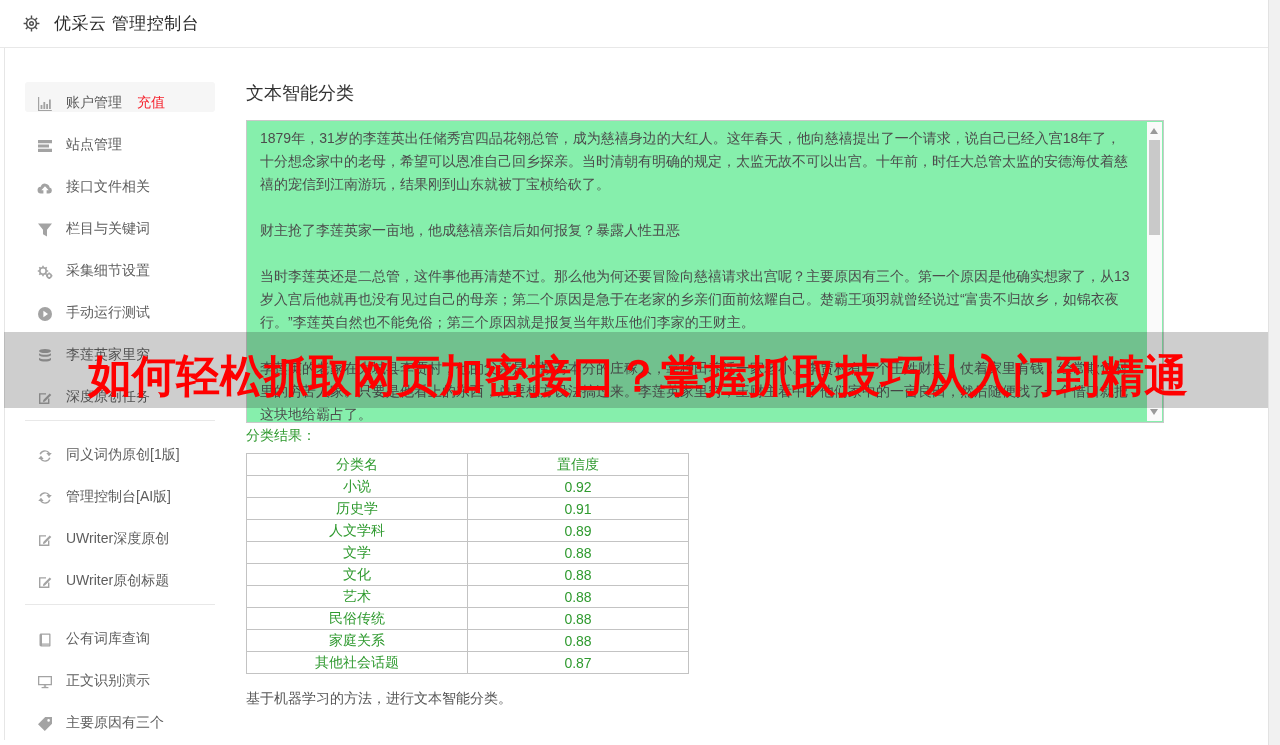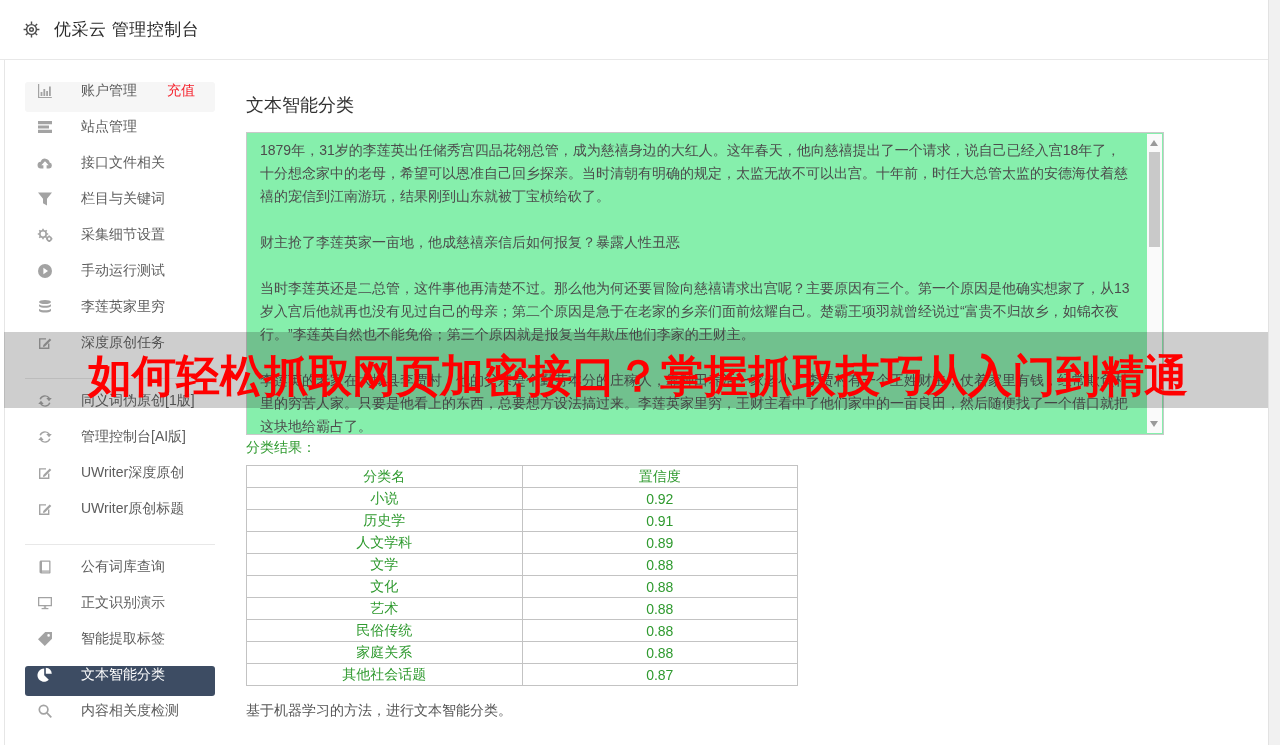--- a/index.html
+++ b/index.html
@@ -1,31 +1,31 @@
 <!DOCTYPE html>
 <html><head>
 <meta charset="utf-8">
 <style>
   * { margin:0; padding:0; box-sizing:border-box; }
   html,body { width:1280px; height:745px; overflow:hidden; background:#fff;
               font-family:"Liberation Sans","DejaVu Sans",sans-serif; }
   .app { position:relative; width:1280px; height:745px; }
 
   
-  .header { height:60px; border-bottom:1px solid #e8e8e8; display:flex; align-items:center;
+  .header { height:48px; border-bottom:1px solid #e8e8e8; display:flex; align-items:center;
             padding-left:22px; gap:13px; background:#fff; }
   .header-title { font-size:17px; color:#2b2b2b; letter-spacing:0.5px; }
 
   
   .layout { display:flex; height:692px; margin-left:4px; border-left:1px solid #e6e6e6; }
 
   
   .sidebar { width:223px; flex:none; padding-top:22px; overflow:hidden; }
-  .side-item { height:30px; width:190px; margin:0 0 6px 20px; display:flex; align-items:flex-start;
-               gap:28px; padding-left:11px; border-radius:3px; color:#5d5d5d; font-size:14px;
+  .side-item { height:30px; width:190px; margin:12px 0 6px 20px; display:flex; align-items:flex-end;
+               gap:13px; padding-left:11px; border-radius:3px; color:#5d5d5d; font-size:14px;
                cursor:pointer; white-space:nowrap; }
   .side-item.highlight { background:#f6f6f6; }
   .side-item.active { background:#3d4c63; color:#fff; }
   .side-icon { width:17px; height:17px; flex:none; color:#a3a3a3; display:flex;
                align-items:center; justify-content:center; }
   .side-item.active .side-icon { color:#fff; }
   .side-badge { color:#f5222d; margin-left:2px; }
   .side-divider { height:1px; background:#e8e8e8; width:190px; margin:14px 0 13px 20px; }
 
   
@@ -38,21 +38,21 @@
                   padding:6px 12px 6px 12px; font-size:14px; line-height:23px; color:#4c4c4c;
                   white-space:pre-wrap; overflow:hidden; }
   .fake-vscroll { position:absolute; top:1px; right:1px; bottom:1px; width:15px; background:#fafafa; }
   .vs-arrow { position:absolute; left:3px; width:0; height:0; border-left:4.5px solid transparent;
               border-right:4.5px solid transparent; }
   .vs-arrow.up { top:6px; border-bottom:6px solid #9a9a9a; }
   .vs-arrow.down { bottom:6px; border-top:6px solid #9a9a9a; }
   .vs-thumb { position:absolute; top:18px; left:2px; width:11px; height:95px; background:#c9c9c9; }
 
   .results-label { margin-top:4px; font-size:14px; color:#2f9a2f; }
-  table.results { border-collapse:collapse; margin-top:8px; width:552px; table-layout:fixed; }
+  table.results { border-collapse:collapse; margin-top:8px; width:443px; table-layout:fixed; }
   table.results th, table.results td { border:1px solid #c3c3c3; height:22px; text-align:center;
       color:#2f9a2f; font-size:14px; font-weight:normal; padding:0; }
   .footer-note { margin-top:16px; font-size:14px; color:#555; }
 
   
   .overlay-band { position:absolute; left:4px; top:332px; width:1268px; height:76px;
                   background:rgba(45,45,45,0.235); z-index:50; display:flex; justify-content:center; }
   .overlay-text { font-size:44px; font-weight:bold; color:#ff0000; line-height:1;
                   margin-top:22px; white-space:nowrap; letter-spacing:0; }
 
@@ -209,21 +209,21 @@
             </svg>
           </span>
           <span class="side-label">正文识别演示</span>
         </div>
         <div class="side-item">
           <span class="side-icon">
             <svg width="16" height="16" viewBox="0 0 16 16" fill="currentColor">
               <path d="M1 8.2 8.2 1H15v6.8L7.8 15 1 8.2zM11.6 5.7a1.3 1.3 0 1 0 0-2.6 1.3 1.3 0 0 0 0 2.6z"></path>
             </svg>
           </span>
-          <span class="side-label">智能提取标签</span>
+          <span class="side-label">主要原因有三个</span>
         </div>
         <div class="side-item active">
           <span class="side-icon">
             <svg width="16" height="16" viewBox="0 0 16 16" fill="currentColor">
               <path d="M7.2 1.6v6.6l4.6 4.6A6.6 6.6 0 1 1 7.2 1.6z"></path>
               <path d="M8.8 0.8a6.6 6.6 0 0 1 6 6H8.8z"></path>
             </svg>
           </span>
           <span class="side-label">文本智能分类</span>
         </div>

